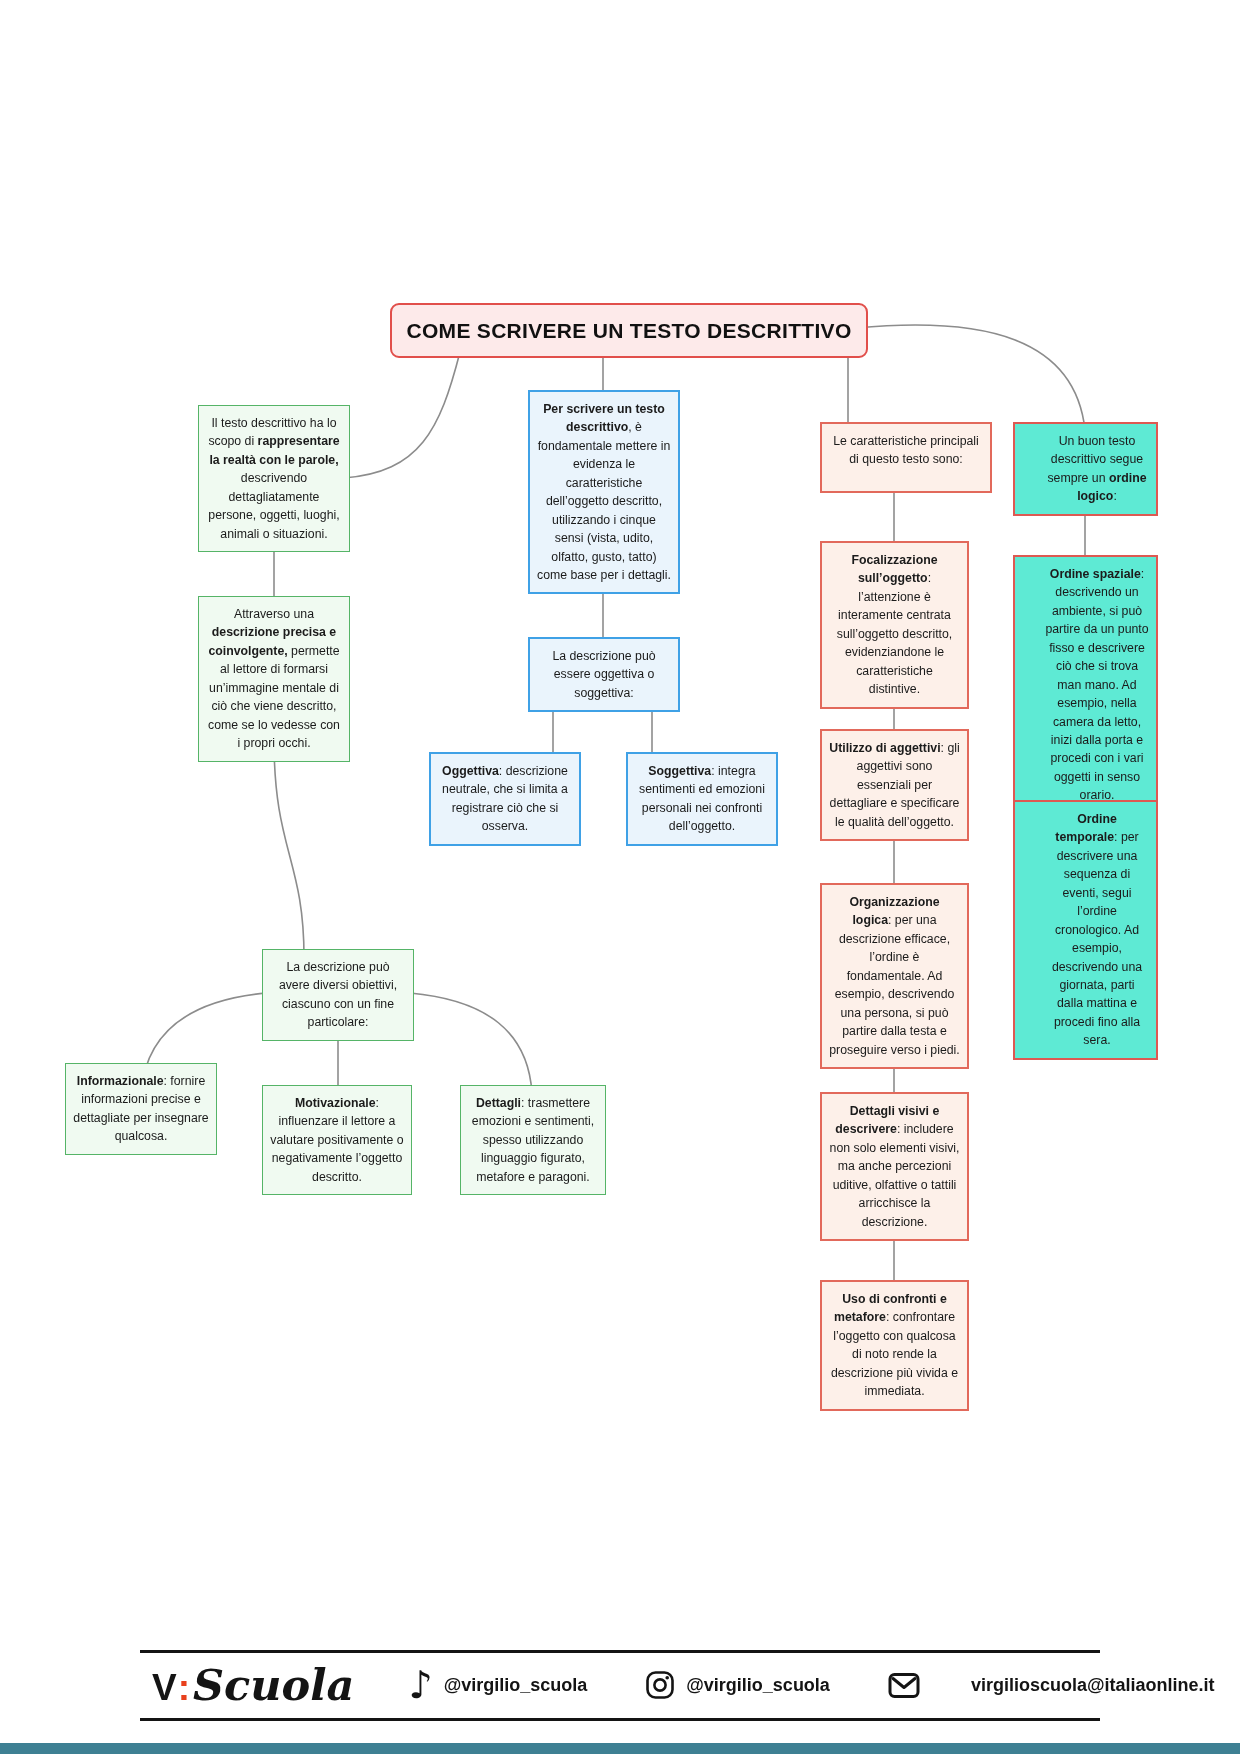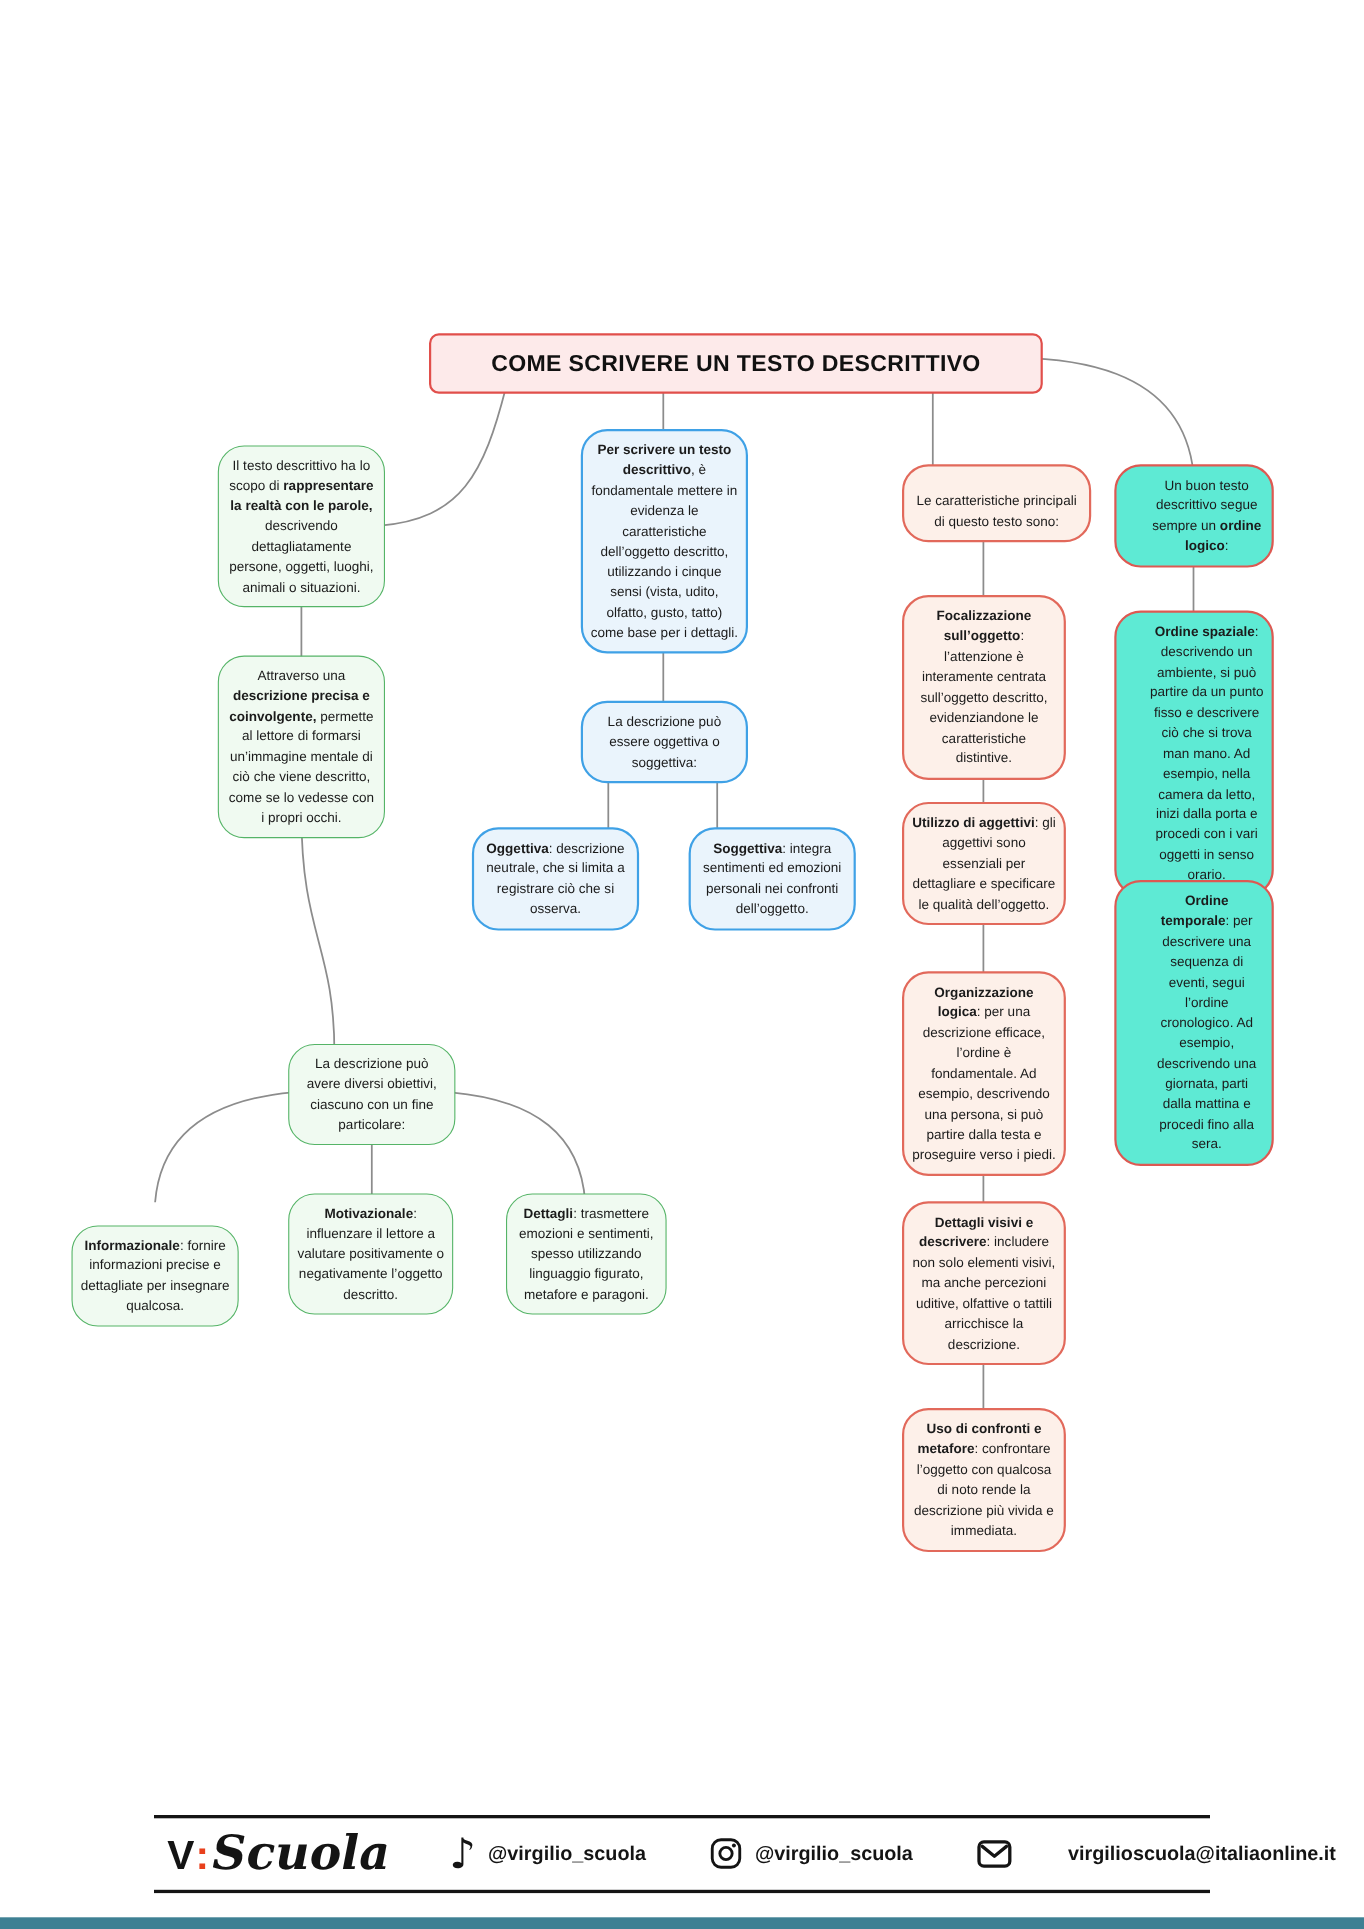--- a/index.html
+++ b/index.html
@@ -3,31 +3,31 @@
 <meta charset="utf-8">
 <style>
   html,body{margin:0;padding:0;background:#ffffff;}
   .canvas{
     position:relative;width:1240px;height:1754px;background:#ffffff;
     font-family:"Liberation Sans","DejaVu Sans",sans-serif;color:#1b1b1b;overflow:hidden;
   }
   svg.connectors{position:absolute;left:0;top:0;z-index:0;}
   svg.connectors path{stroke:#8c8c8c;stroke-width:1.6;fill:none;}
   .node{
-    position:absolute;z-index:1;border-radius:24px;box-sizing:border-box;
-    display:flex;align-items:flex-end;justify-content:center;text-align:center;
+    position:absolute;z-index:1;border-radius:0;box-sizing:border-box;
+    display:flex;align-items:flex-start;justify-content:center;text-align:center;
     font-size:12.3px;line-height:1.5;padding:8px 7px;background:#fff;
   }
   .node b{font-weight:bold;}
   .node.green{border:1.7px solid #55b467;background:#f0faf1;}
   .node.blue{border:2px solid #3fa1e6;background:#eaf4fc;}
   .node.salmon{border:2px solid #e2695b;background:#fdf0e9;}
   .node.pink{border:2px solid #dd5952;background:#5eead4;padding-left:30px;}
   .title-node{
-    position:absolute;z-index:1;left:390px;top:303px;width:558px;height:55px;box-sizing:border-box;
+    position:absolute;z-index:1;left:390px;top:303px;width:478px;height:55px;box-sizing:border-box;
     border:2.5px solid #e14f4b;background:#fdeaea;border-radius:9px;
     display:flex;align-items:center;justify-content:center;
     font-weight:bold;font-size:21px;letter-spacing:.3px;color:#111;
   }
   .footer-rule{position:absolute;left:140px;width:960px;height:3px;background:#141414;z-index:1;}
   .footer-row{
     position:absolute;left:152px;top:1656px;width:950px;height:58px;z-index:1;
     display:flex;align-items:center;
   }
   .logo{display:flex;align-items:baseline;margin-right:54px;white-space:nowrap;}
@@ -71,21 +71,21 @@
 
   <div class="node green" style="left:198px;top:405px;width:152px;min-height:140px">
       <span><span>Il testo descrittivo ha lo scopo di </span><b>rappresentare la realtà con le parole,</b><span> descrivendo dettagliatamente persone, oggetti, luoghi, animali o situazioni.</span></span>
     </div>
   <div class="node green" style="left:198px;top:596px;width:152px;min-height:150px">
       <span><span>Attraverso una </span><b>descrizione precisa e coinvolgente,</b><span> permette al lettore di formarsi un’immagine mentale di ciò che viene descritto, come se lo vedesse con i propri occhi.</span></span>
     </div>
   <div class="node green" style="left:262px;top:949px;width:152px;min-height:88px">
       <span><span>La descrizione può avere diversi obiettivi, ciascuno con un fine particolare:</span></span>
     </div>
-  <div class="node green" style="left:65px;top:1114px;width:152px;min-height:86px">
+  <div class="node green" style="left:65px;top:1063px;width:152px;min-height:86px">
       <span><b>Informazionale</b><span>: fornire informazioni precise e dettagliate per insegnare qualcosa.</span></span>
     </div>
   <div class="node green" style="left:262px;top:1085px;width:150px;min-height:106px">
       <span><b>Motivazionale</b><span>: influenzare il lettore a valutare positivamente o negativamente l’oggetto descritto.</span></span>
     </div>
   <div class="node green" style="left:460px;top:1085px;width:146px;min-height:106px">
       <span><b>Dettagli</b><span>: trasmettere emozioni e sentimenti, spesso utilizzando linguaggio figurato, metafore e paragoni.</span></span>
     </div>
 
   <div class="node blue" style="left:528px;top:390px;width:152px;min-height:196px">

